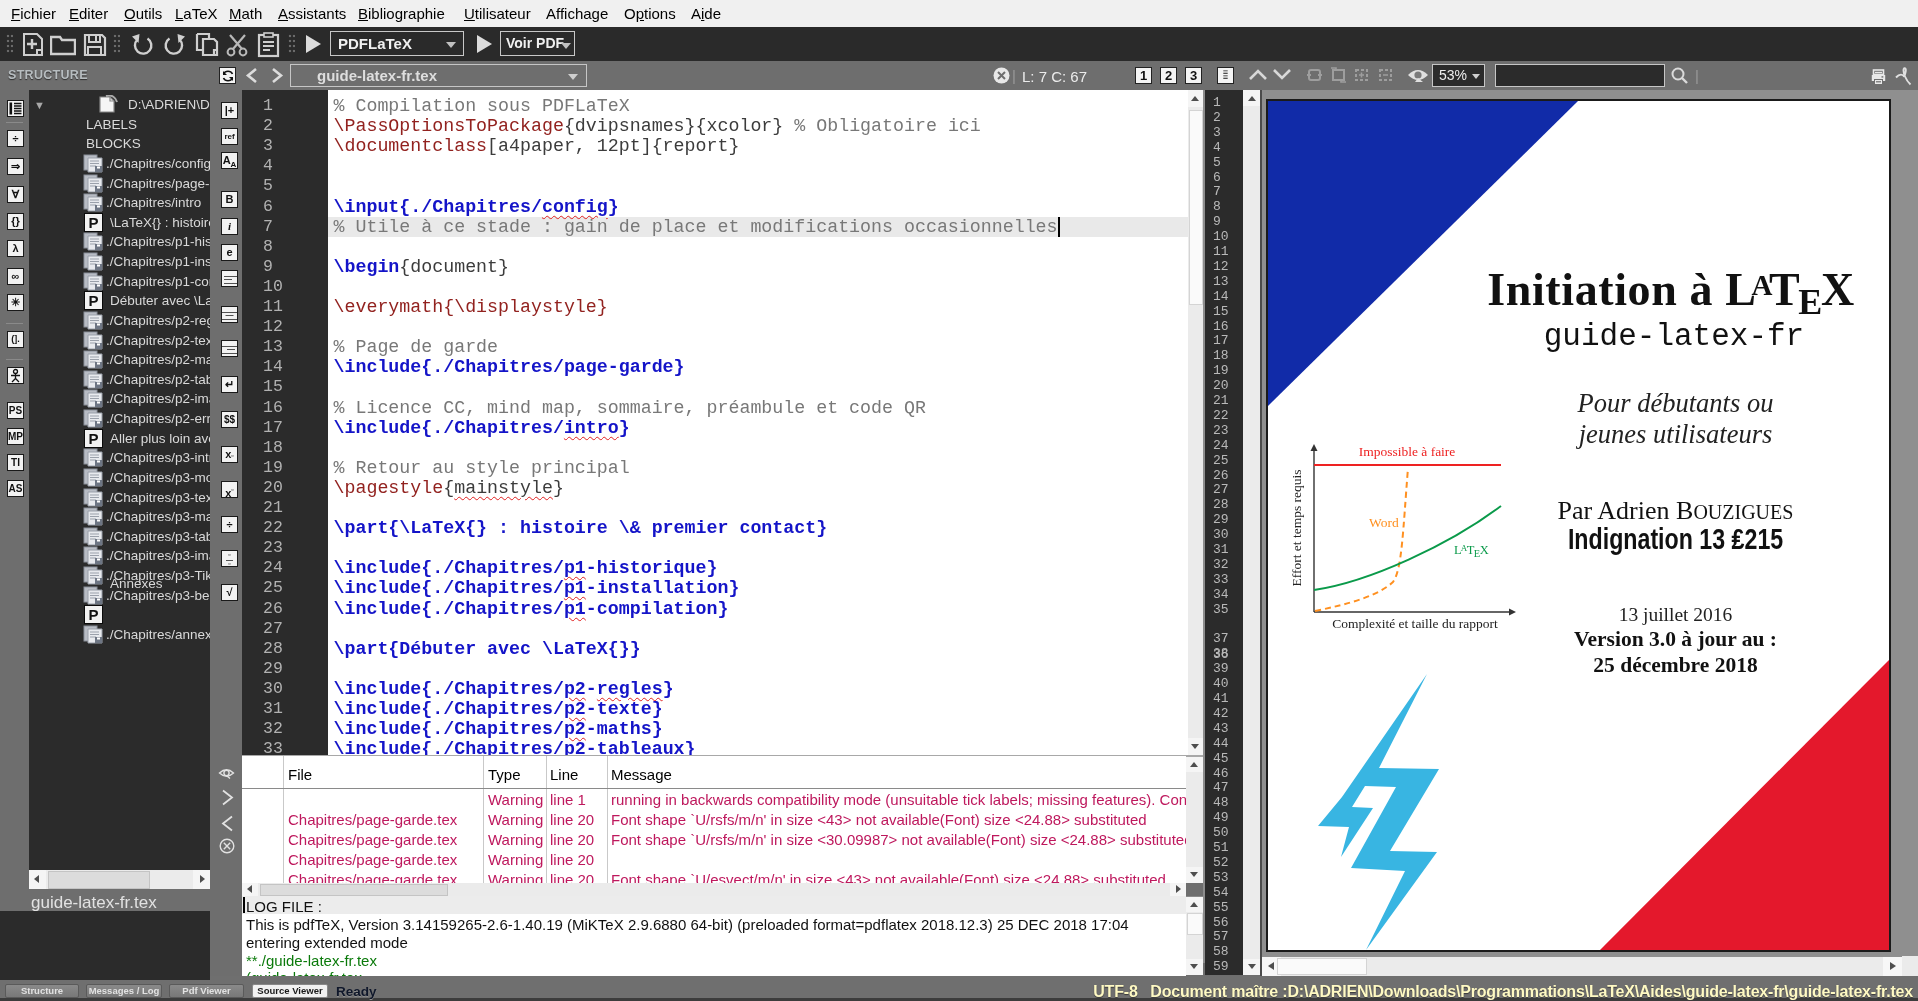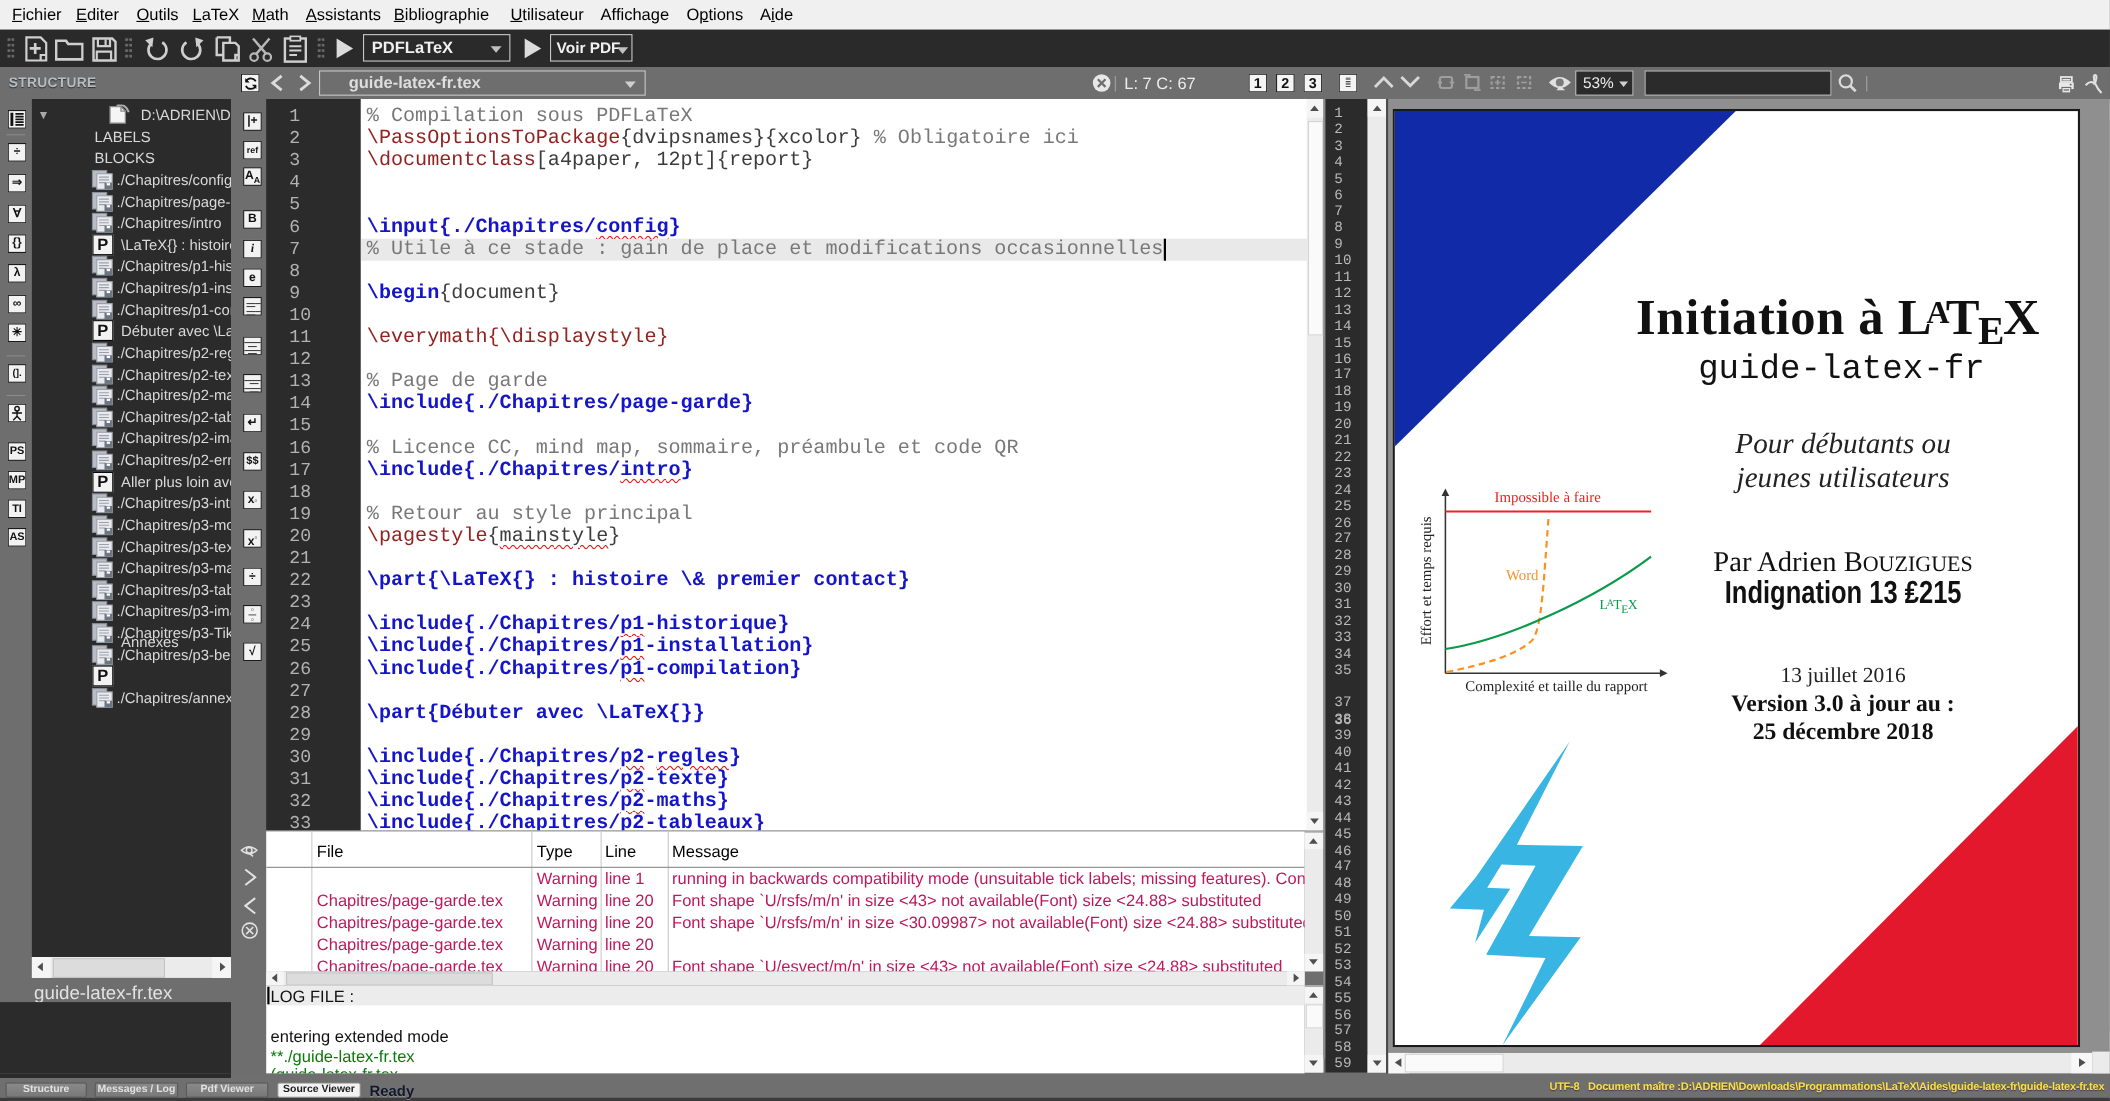--- a/index.html
+++ b/index.html
@@ -577,20 +577,21 @@
 <div class="mrow" style="top:34px"><span style="position:absolute;left:46px"></span><span style="position:absolute;left:246px">Warning</span><span style="position:absolute;left:308px">line 1</span><span style="position:absolute;left:369px">running in backwards compatibility mode (unsuitable tick labels; missing features). Cons</span></div>
 <div class="mrow" style="top:54px"><span style="position:absolute;left:46px">Chapitres/page-garde.tex</span><span style="position:absolute;left:246px">Warning</span><span style="position:absolute;left:308px">line 20</span><span style="position:absolute;left:369px">Font shape `U/rsfs/m/n' in size &lt;43&gt; not available(Font) size &lt;24.88&gt; substituted</span></div>
 <div class="mrow" style="top:74px"><span style="position:absolute;left:46px">Chapitres/page-garde.tex</span><span style="position:absolute;left:246px">Warning</span><span style="position:absolute;left:308px">line 20</span><span style="position:absolute;left:369px">Font shape `U/rsfs/m/n' in size &lt;30.09987&gt; not available(Font) size &lt;24.88&gt; substituted</span></div>
 <div class="mrow" style="top:94px"><span style="position:absolute;left:46px">Chapitres/page-garde.tex</span><span style="position:absolute;left:246px">Warning</span><span style="position:absolute;left:308px">line 20</span></div>
 <div class="mrow" style="top:114px"><span style="position:absolute;left:46px">Chapitres/page-garde.tex</span><span style="position:absolute;left:246px">Warning</span><span style="position:absolute;left:308px">line 20</span><span style="position:absolute;left:369px">Font shape `U/esvect/m/n' in size &lt;43&gt; not available(Font) size &lt;24.88&gt; substituted</span></div>
 </div>
 <div id="log">
 <div style="position:absolute;left:0;top:0;width:100%;height:18px;background:#ececec"></div>
 <div style="position:absolute;left:1px;top:1px;width:2px;height:16px;background:#000"></div>
 <div style="position:absolute;left:4px;top:2px;white-space:pre">LOG FILE :</div>
+<div style="position:absolute;left:4px;top:20px;white-space:pre">This is pdfTeX, Version 3.14159265-2.6-1.40.19 (MiKTeX 2.9.6880 64-bit) (preloaded format=pdflatex 2018.12.3) 25 DEC 2018 17:04</div>
 <div style="position:absolute;left:4px;top:38px;white-space:pre">entering extended mode</div>
 <div class="green" style="position:absolute;left:4px;top:56px;white-space:pre">**./guide-latex-fr.tex</div>
 <div class="green" style="position:absolute;left:4px;top:73px;white-space:pre">(guide-latex-fr.tex</div>
 </div>
 <div id="srcnums">
 <div class="sn" style="top:5.0px">1</div>
 <div class="sn" style="top:19.9px">2</div>
 <div class="sn" style="top:34.8px">3</div>
 <div class="sn" style="top:49.7px">4</div>
 <div class="sn" style="top:64.6px">5</div>
@@ -683,16 +684,16 @@
   <polygon fill="#38b5e2" points="119,8 71,102 131,103 82,185 129,186 58,284 97,205 43,202 88,121 57,120 44,141 65,142 33,191 41,161 10,160 34,131"></polygon>
 </svg>
 </div>
   </div>
 <div id="sbar">
 <div class="tabbtn" style="left:5px;width:74px">Structure</div>
 <div class="tabbtn" style="left:86px;width:76px">Messages / Log</div>
 <div class="tabbtn" style="left:169px;width:75px">Pdf Viewer</div>
 <div class="tabbtn" style="left:252px;width:76px;background:#f2f2f2;color:#1a1a1a;border-color:#888">Source Viewer</div>
 <span style="position:absolute;left:336px;top:8px;font-size:13.5px;font-weight:bold;color:#0f172a;text-shadow:0 1px 0 #8d8d8d">Ready</span>
-<span style="position:absolute;right:5px;top:7px;font-size:10px;letter-spacing:-0.2px;font-weight:bold;color:#fde047;text-shadow:0 1px 1px #3a3a3a;white-space:pre">UTF-8&nbsp;&nbsp;&nbsp;Document maître :D:\ADRIEN\Downloads\Programmations\LaTeX\Aides\guide-latex-fr\guide-latex-fr.tex</span>
+<span style="position:absolute;right:5px;top:7px;font-size:16px;letter-spacing:-0.2px;font-weight:bold;color:#fef9c3;text-shadow:0 1px 1px #3a3a3a;white-space:pre">UTF-8&nbsp;&nbsp;&nbsp;Document maître :D:\ADRIEN\Downloads\Programmations\LaTeX\Aides\guide-latex-fr\guide-latex-fr.tex</span>
 </div>
 <div style="position:absolute;left:0;top:976px;width:210px;height:4px;background:#2b2b2b"></div>
 <div style="position:absolute;left:1902px;top:956px;width:16px;height:20px;background:#ebebeb"></div>
 
 </body></html>

